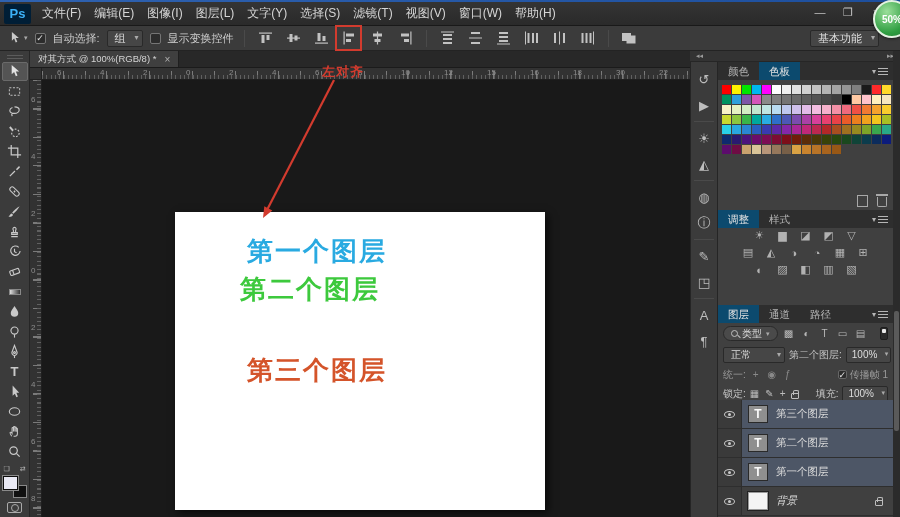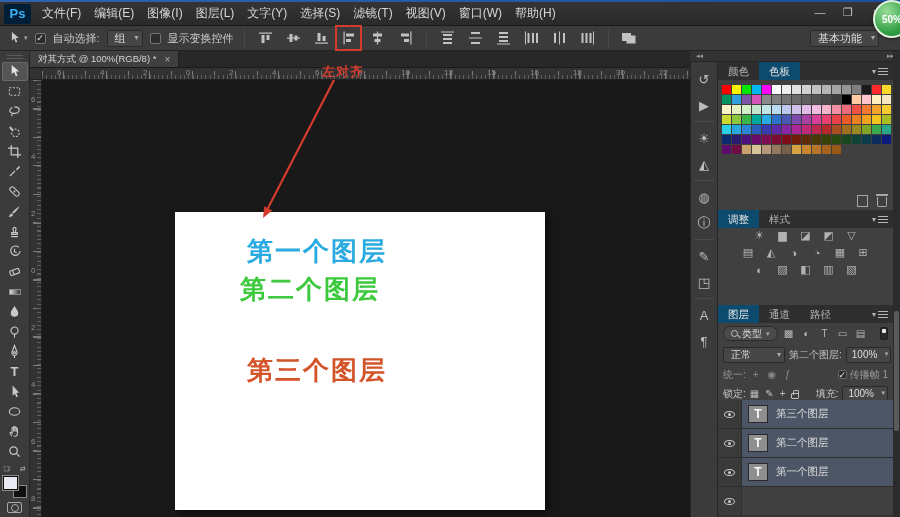--- a/index.html
+++ b/index.html
@@ -710,20 +710,25 @@
             </span>
           <span class="rowbody">
               <span class="tthumb">T</span>
               <span class="lname">第一个图层</span>
             </span>
         </div>
         <div class="lrow">
           <span class="eyecell">
               <span class="eye"></span>
             </span>
+          <span class="rowbody">
+              <span class="bgthumb"></span>
+              <span class="lname bgname">背景</span>
+              <span class="mini-lock rowlock"></span>
+            </span>
         </div>
       </div>
     </div>
   </div>
 
   <div class="scrollstrip">
     <span class="scrollthumb" style="top:260px;height:120px"></span>
   </div>
 </div>
 

